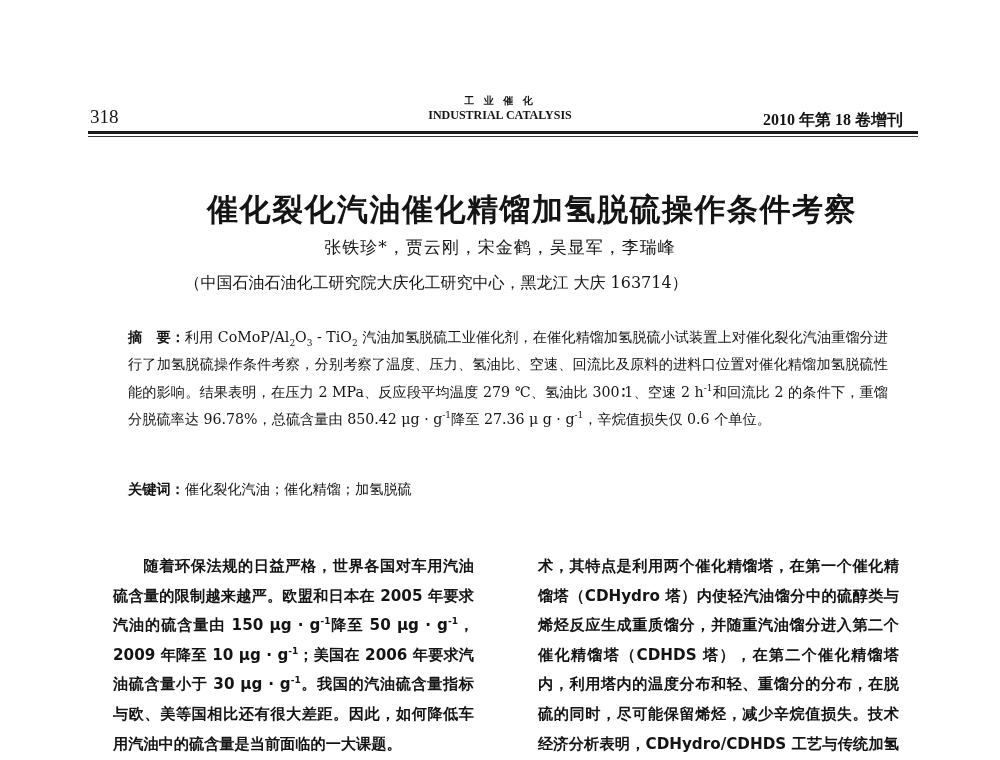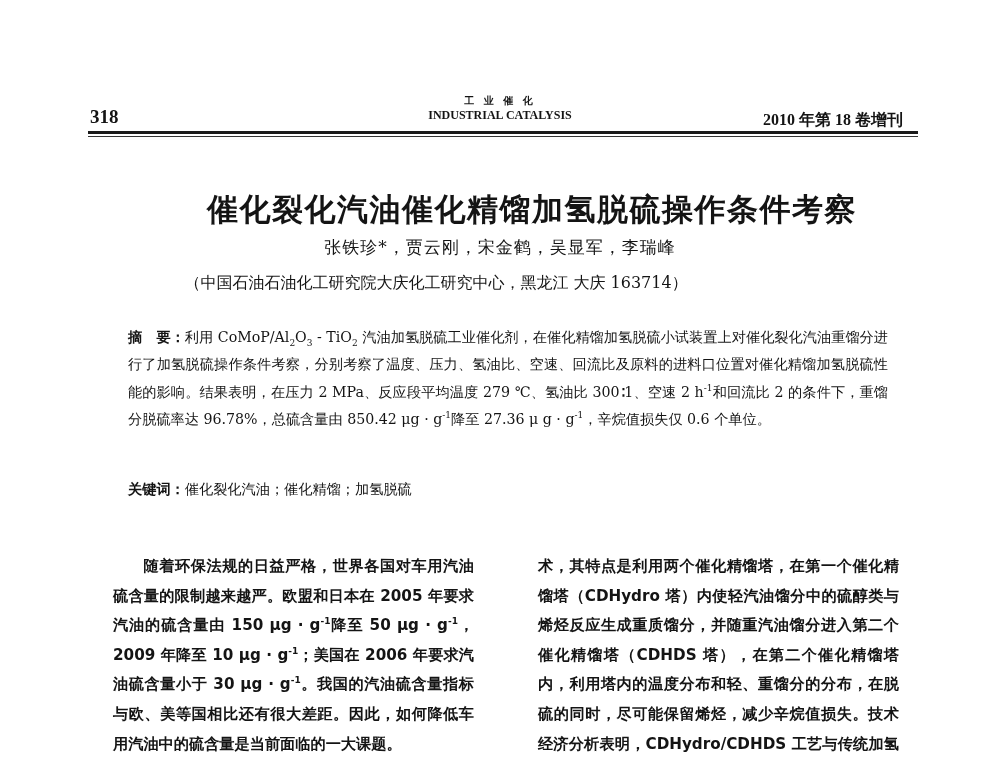--- a/index.html
+++ b/index.html
@@ -1,19 +1,19 @@
 <!DOCTYPE html>
 <html><head>
 <meta charset="utf-8">
 <style>
   html, body { margin: 0; padding: 0; background: #ffffff; }
   body { width: 1000px; height: 760px; overflow: hidden; position: relative; color: #141414;
          font-family: "DejaVu Serif", "Liberation Serif", serif; }
   .abs { position: absolute; }
-  .page-no { left: 90px; top: 106px; font-size: 19px; font-weight: bold; font-family: "Liberation Serif", serif; }
+  .page-no { left: 90px; top: 106px; font-size: 19px; font-weight: normal; font-family: "Liberation Serif", serif; }
   .journal { left: 400px; width: 200px; top: 93px; text-align: center; line-height: 15px; }
   .journal .cn { font-size: 10px; font-weight: bold; letter-spacing: 3px; }
   .journal .en { font-size: 12px; font-family: "Liberation Serif", serif; font-weight: bold; }
   .issue { right: 97px; top: 110px; font-size: 16px; font-weight: bold; font-family: "Liberation Serif", serif; }
   .rule-thick { left: 88px; width: 830px; top: 131px; height: 3px; background: #1a1a1a; }
   .rule-thin { left: 88px; width: 830px; top: 136px; height: 1px; background: #333; }
   .title { left: 0; width: 1000px; top: 189px; text-align: center; font-size: 31px; font-weight: bold; letter-spacing: 1.5px;
            font-family: "DejaVu Sans", sans-serif; padding-left: 32px; }
   .authors { left: 0; width: 1000px; top: 236px; text-align: center; font-size: 17px; letter-spacing: 1px; }
   .affil { left: 0; width: 872px; top: 273px; text-align: center; font-size: 16px; }

